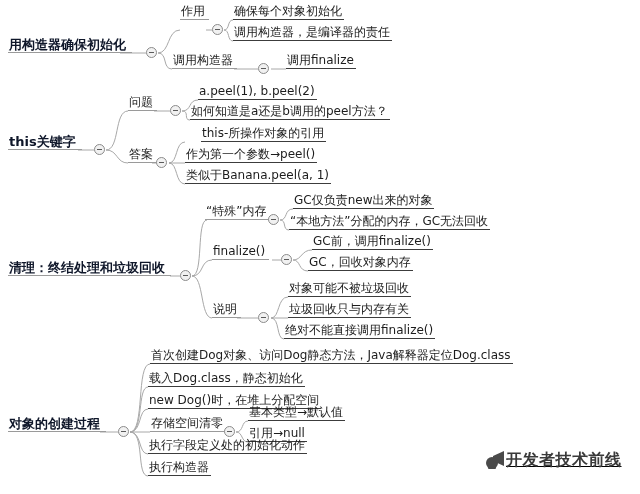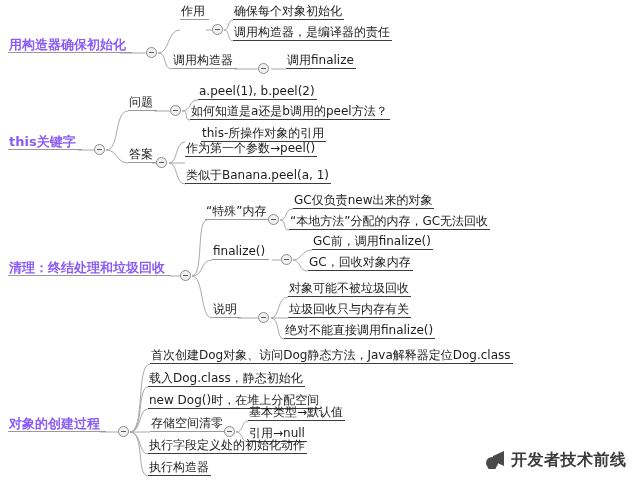--- a/index.html
+++ b/index.html
@@ -17,34 +17,34 @@
     white-space:nowrap;
     font-size:12px;
     line-height:15px;
     height:16px;
     color:#1c1c1c;
     border-bottom:1px solid #9a9a9a;
     padding:0 4px 0 1px;
     cursor:default;
   }
   .node.leaf { border-bottom-color:#3c3c3c; padding-right:2px; }
-  .node.root { font-weight:bold; font-size:13px; color:#8b5cf6; padding-right:6px; }
+  .node.root { font-weight:bold; font-size:13px; color:#0f172a; padding-right:6px; }
   .toggle {
     position:absolute;
     width:11px; height:11px;
     border:1px solid #8b8b8b;
     border-radius:50%;
     background:#f1f1f1;
     display:flex; align-items:center; justify-content:center;
     cursor:pointer;
   }
   .toggle::after { content:""; display:block; width:5px; height:1px; background:#5a5a5a; }
   .watermark {
     position:absolute; left:484px; top:449px;
-    display:flex; align-items:center; gap:5px;
+    display:flex; align-items:center; text-decoration:underline;
   }
   .watermark-text {
     font-size:16px; font-weight:bold; color:#3a3a3a; letter-spacing:0.5px;
     white-space:nowrap;
   }
 </style>
 </head>
 <body>
 
 <div class="canvas">
@@ -72,21 +72,21 @@
   <div class="toggle" style="left:94px; top:144px"></div>
 
   <div class="node internal" style="left:128px; top:95px">问题</div>
   <div class="toggle" style="left:170px; top:105px"></div>
   <div class="node leaf" style="left:198px; top:84px">a.peel(1), b.peel(2)</div>
   <div class="node leaf" style="left:190px; top:104px">如何知道是a还是b调用的peel方法？</div>
 
   <div class="node internal" style="left:128px; top:147px">答案</div>
   <div class="toggle" style="left:156px; top:157px"></div>
   <div class="node leaf" style="left:201px; top:126px">this-所操作对象的引用</div>
-  <div class="node leaf" style="left:185px; top:141px">作为第一个参数→peel()</div>
+  <div class="node leaf" style="left:185px; top:147px">作为第一个参数→peel()</div>
   <div class="node leaf" style="left:185px; top:168px">类似于Banana.peel(a, 1)</div>
 
   <div class="node root" style="left:8px; top:260px">清理：终结处理和垃圾回收</div>
   <div class="toggle" style="left:180px; top:270px"></div>
 
   <div class="node internal" style="left:205px; top:204px">“特殊”内存</div>
   <div class="toggle" style="left:268px; top:214px"></div>
   <div class="node leaf" style="left:293px; top:193px">GC仅负责new出来的对象</div>
   <div class="node leaf" style="left:289px; top:214px">“本地方法”分配的内存，GC无法回收</div>
 

